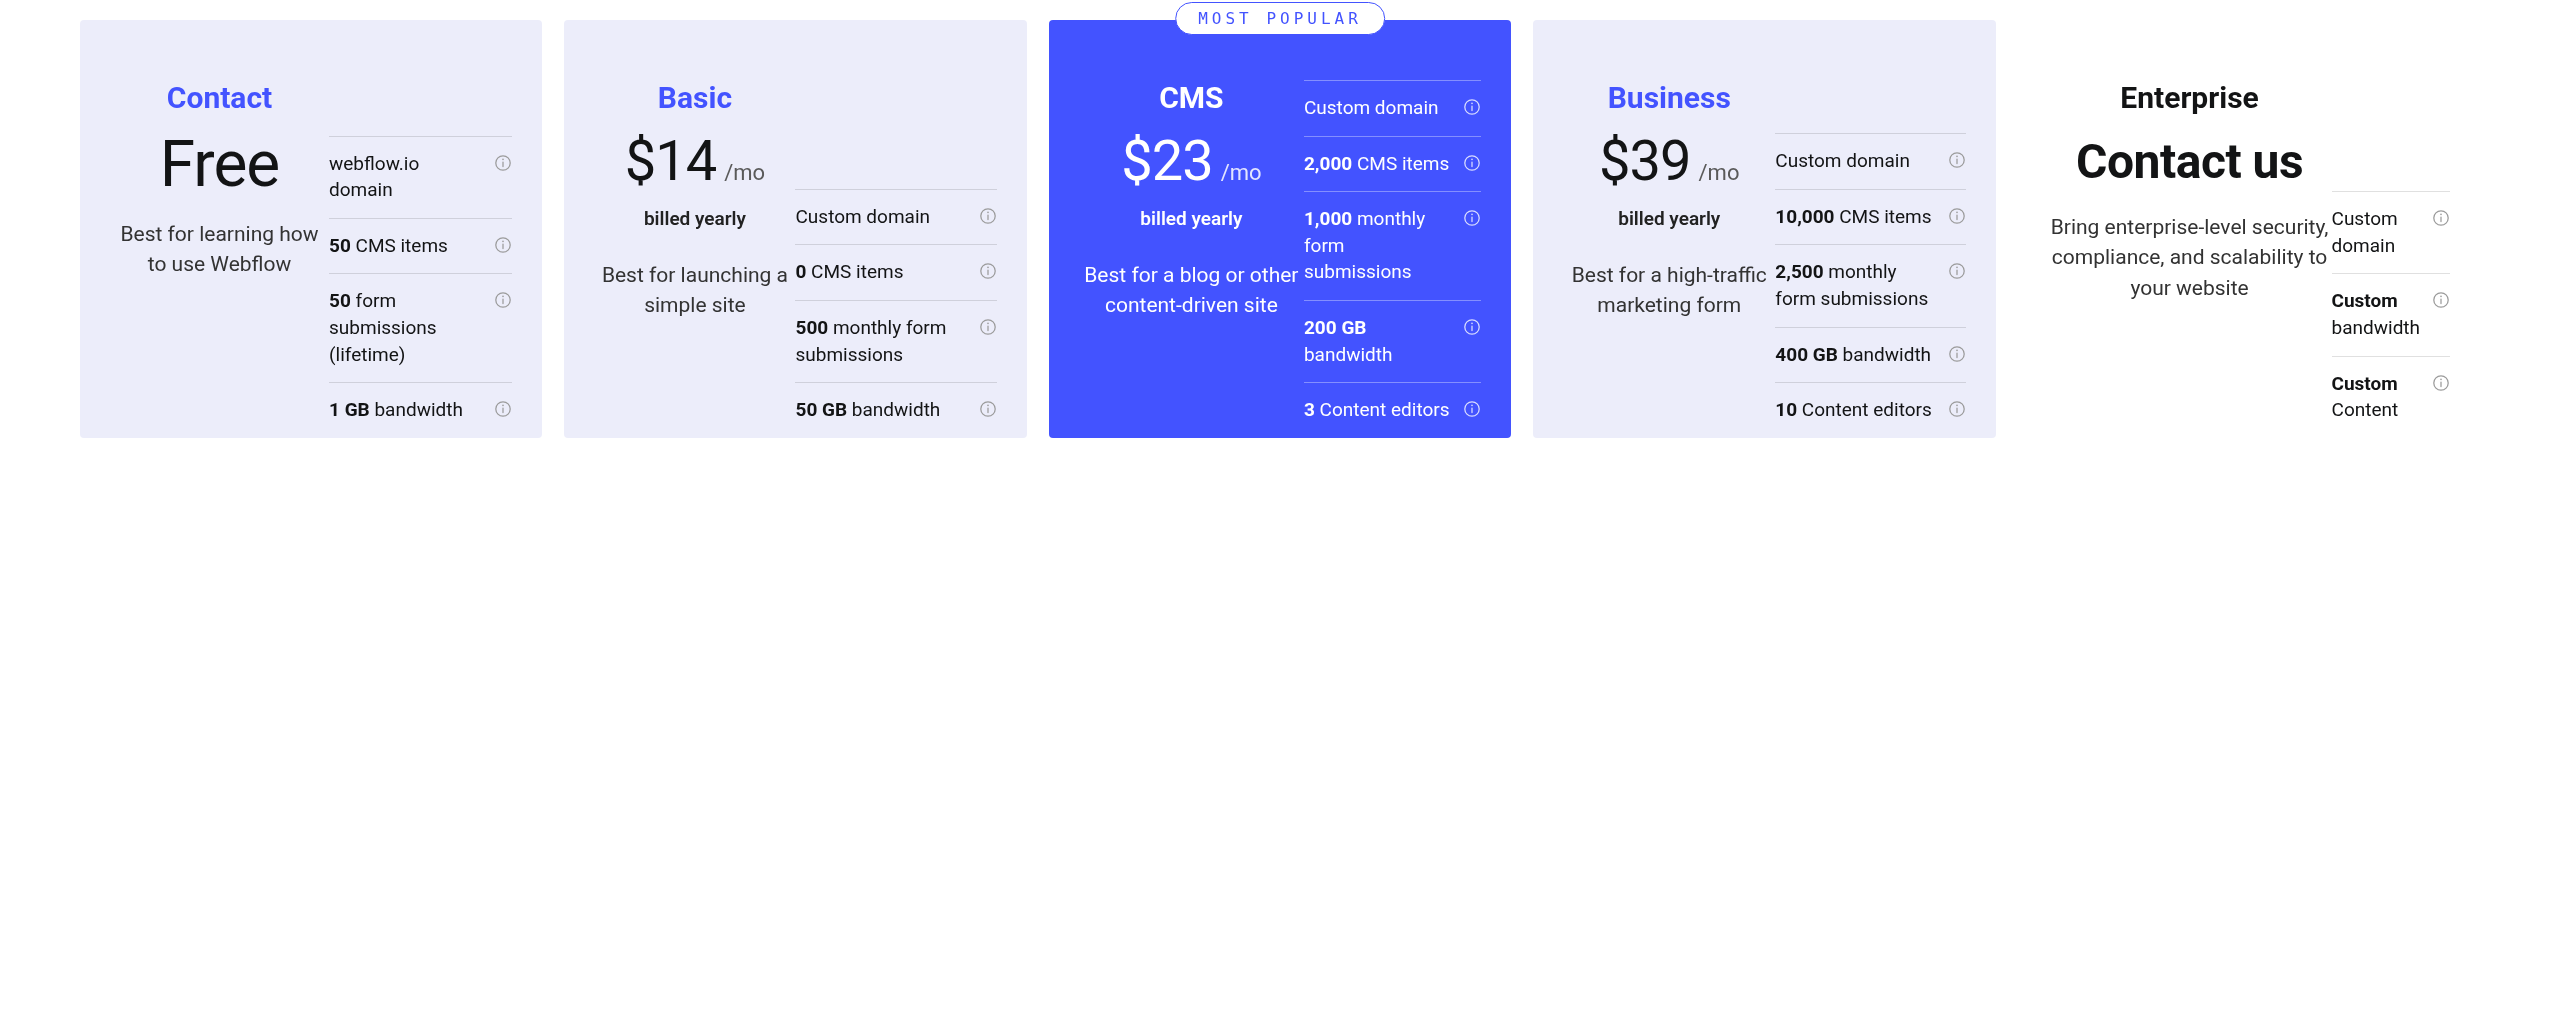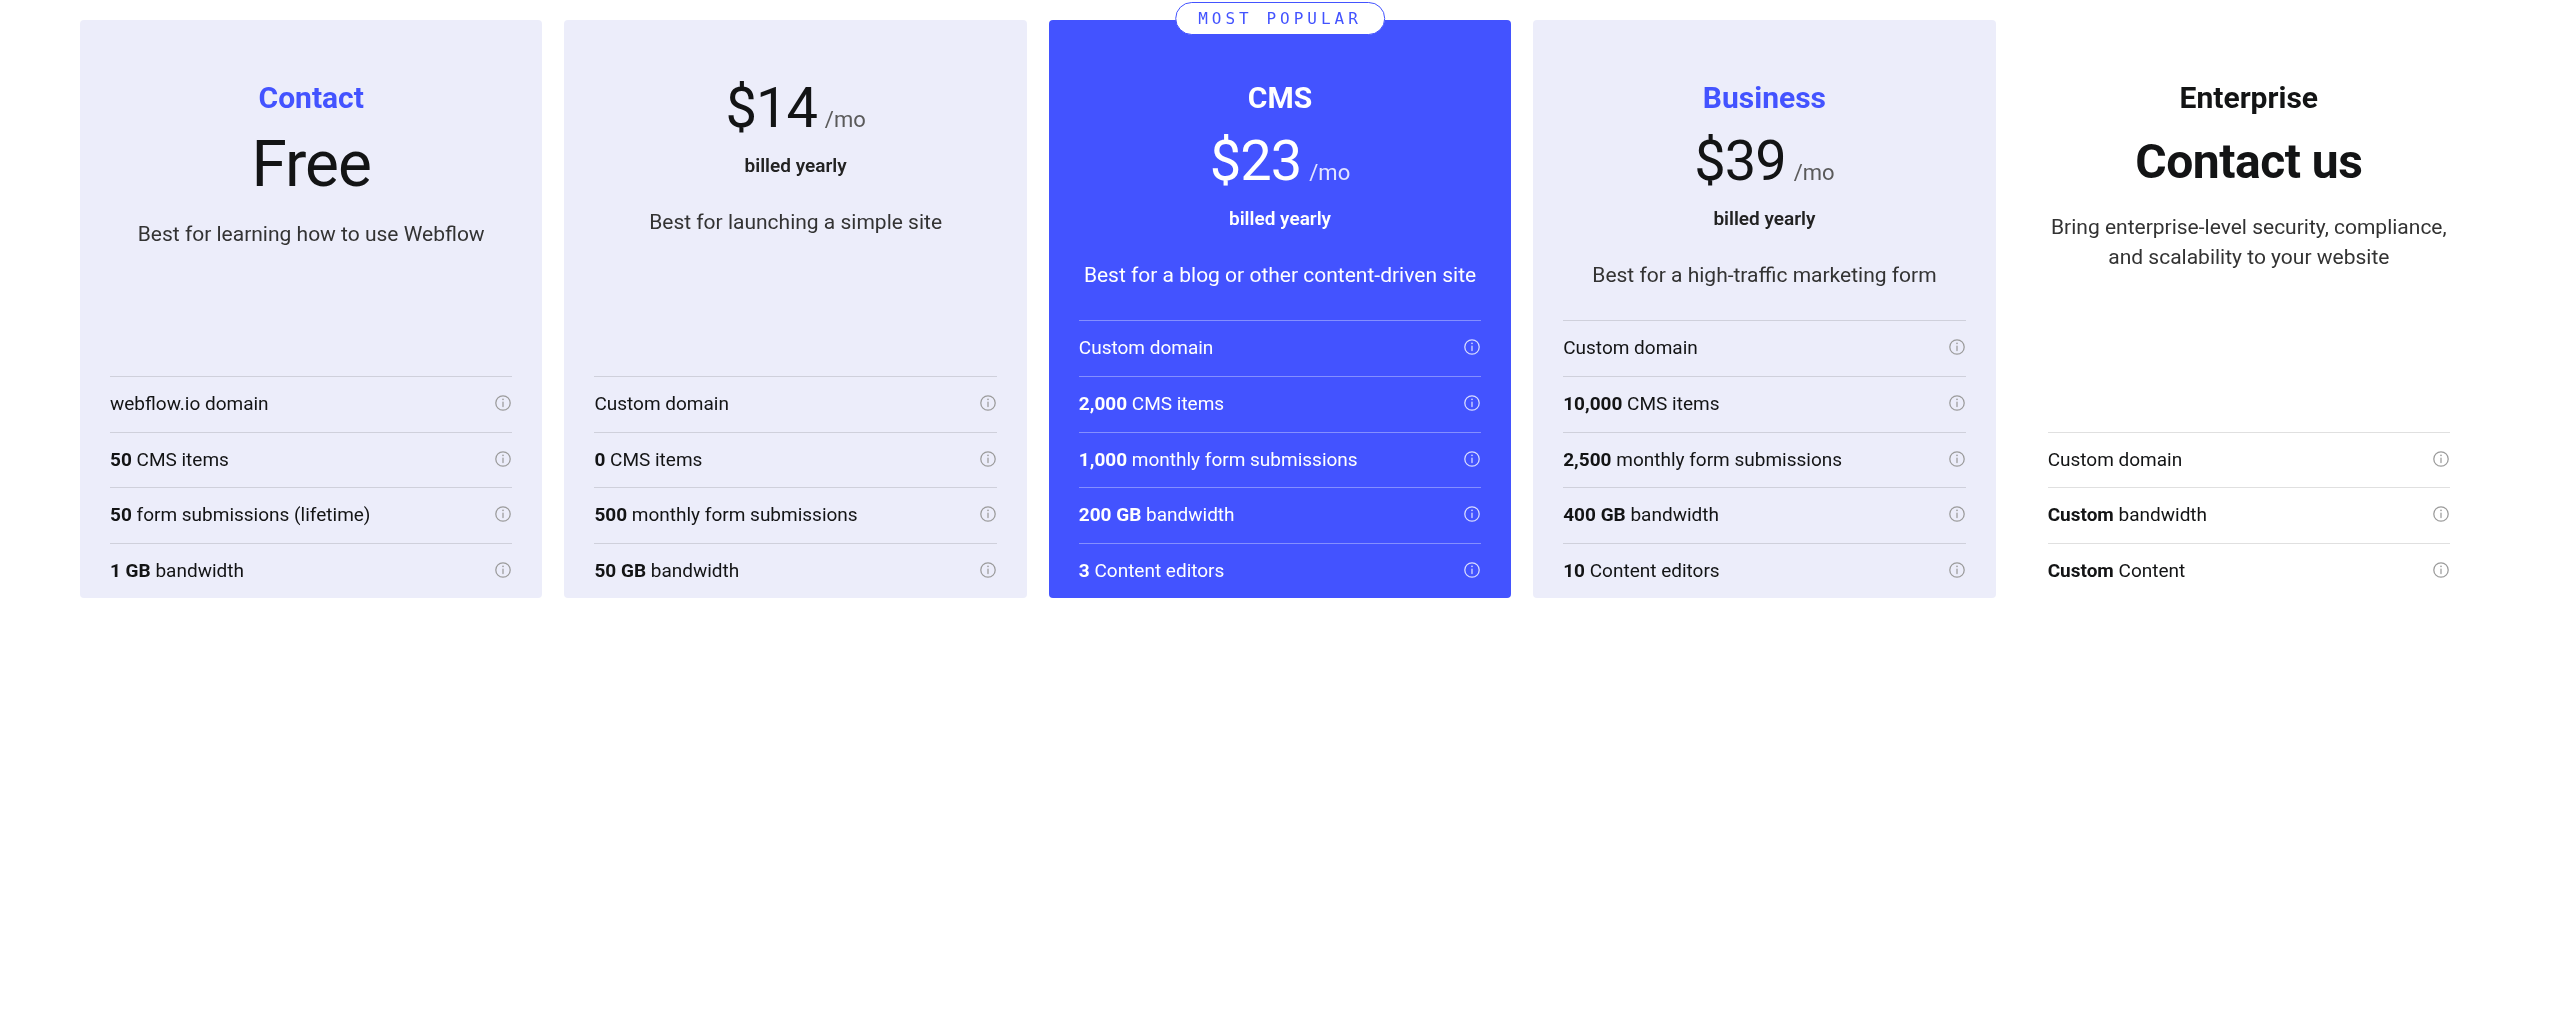--- a/index.html
+++ b/index.html
@@ -16,21 +16,21 @@
     align-items: stretch;
     width: 2560px;
   }
   .card {
     flex: 1 1 0;
     background: #ECEDFA;
     border-radius: 4px;
     padding: 60px 30px 0 30px;
     position: relative;
     display: flex;
-    flex-direction: column;
+    flex-direction: row;
   }
   .card.popular {
     background: #4353FF;
     color: #fff;
   }
   .card.enterprise {
     background: #fff;
   }
   .badge {
     position: absolute;
@@ -97,21 +97,21 @@
   .card.popular .desc { color: #fff; }
   .feature-list {
     margin-top: auto;
     border-top: 1px solid rgba(0,0,0,0.12);
   }
   .card.popular .feature-list { border-top-color: rgba(255,255,255,0.35); }
   .feature-row {
     display: flex;
     align-items: flex-start;
     justify-content: space-between;
-    gap: 20px;
+    gap: 12px;
     padding: 14px 0;
     border-bottom: 1px solid rgba(0,0,0,0.12);
     font-size: 19px;
     line-height: 1.4;
   }
   .card.popular .feature-row { border-bottom-color: rgba(255,255,255,0.35); }
   .feature-row:last-child { border-bottom: none; }
   .feat-text { flex: 1; }
   .feat-text strong { font-weight: 700; }
   .info-icon {
@@ -179,20 +179,21 @@
               <circle cx="10" cy="10" r="8"></circle>
               <line x1="10" y1="9" x2="10" y2="14" stroke-linecap="round"></line>
               <circle cx="10" cy="6" r="0.9" fill="currentColor" stroke="none"></circle>
             </svg>
           </span>
         </div>
       </div>
     </div>
     <div class="card">
       <div class="head">
+        <div class="plan-name">Basic</div>
         <div class="price-line">
           <span class="price">$14</span>
           <span class="per">/mo</span>
         </div>
         <div class="billed">billed yearly</div>
         <div class="desc">Best for launching a simple site</div>
       </div>
       <div class="feature-list">
         <div class="feature-row">
           <div class="feat-text"><span>Custom domain</span></div>

